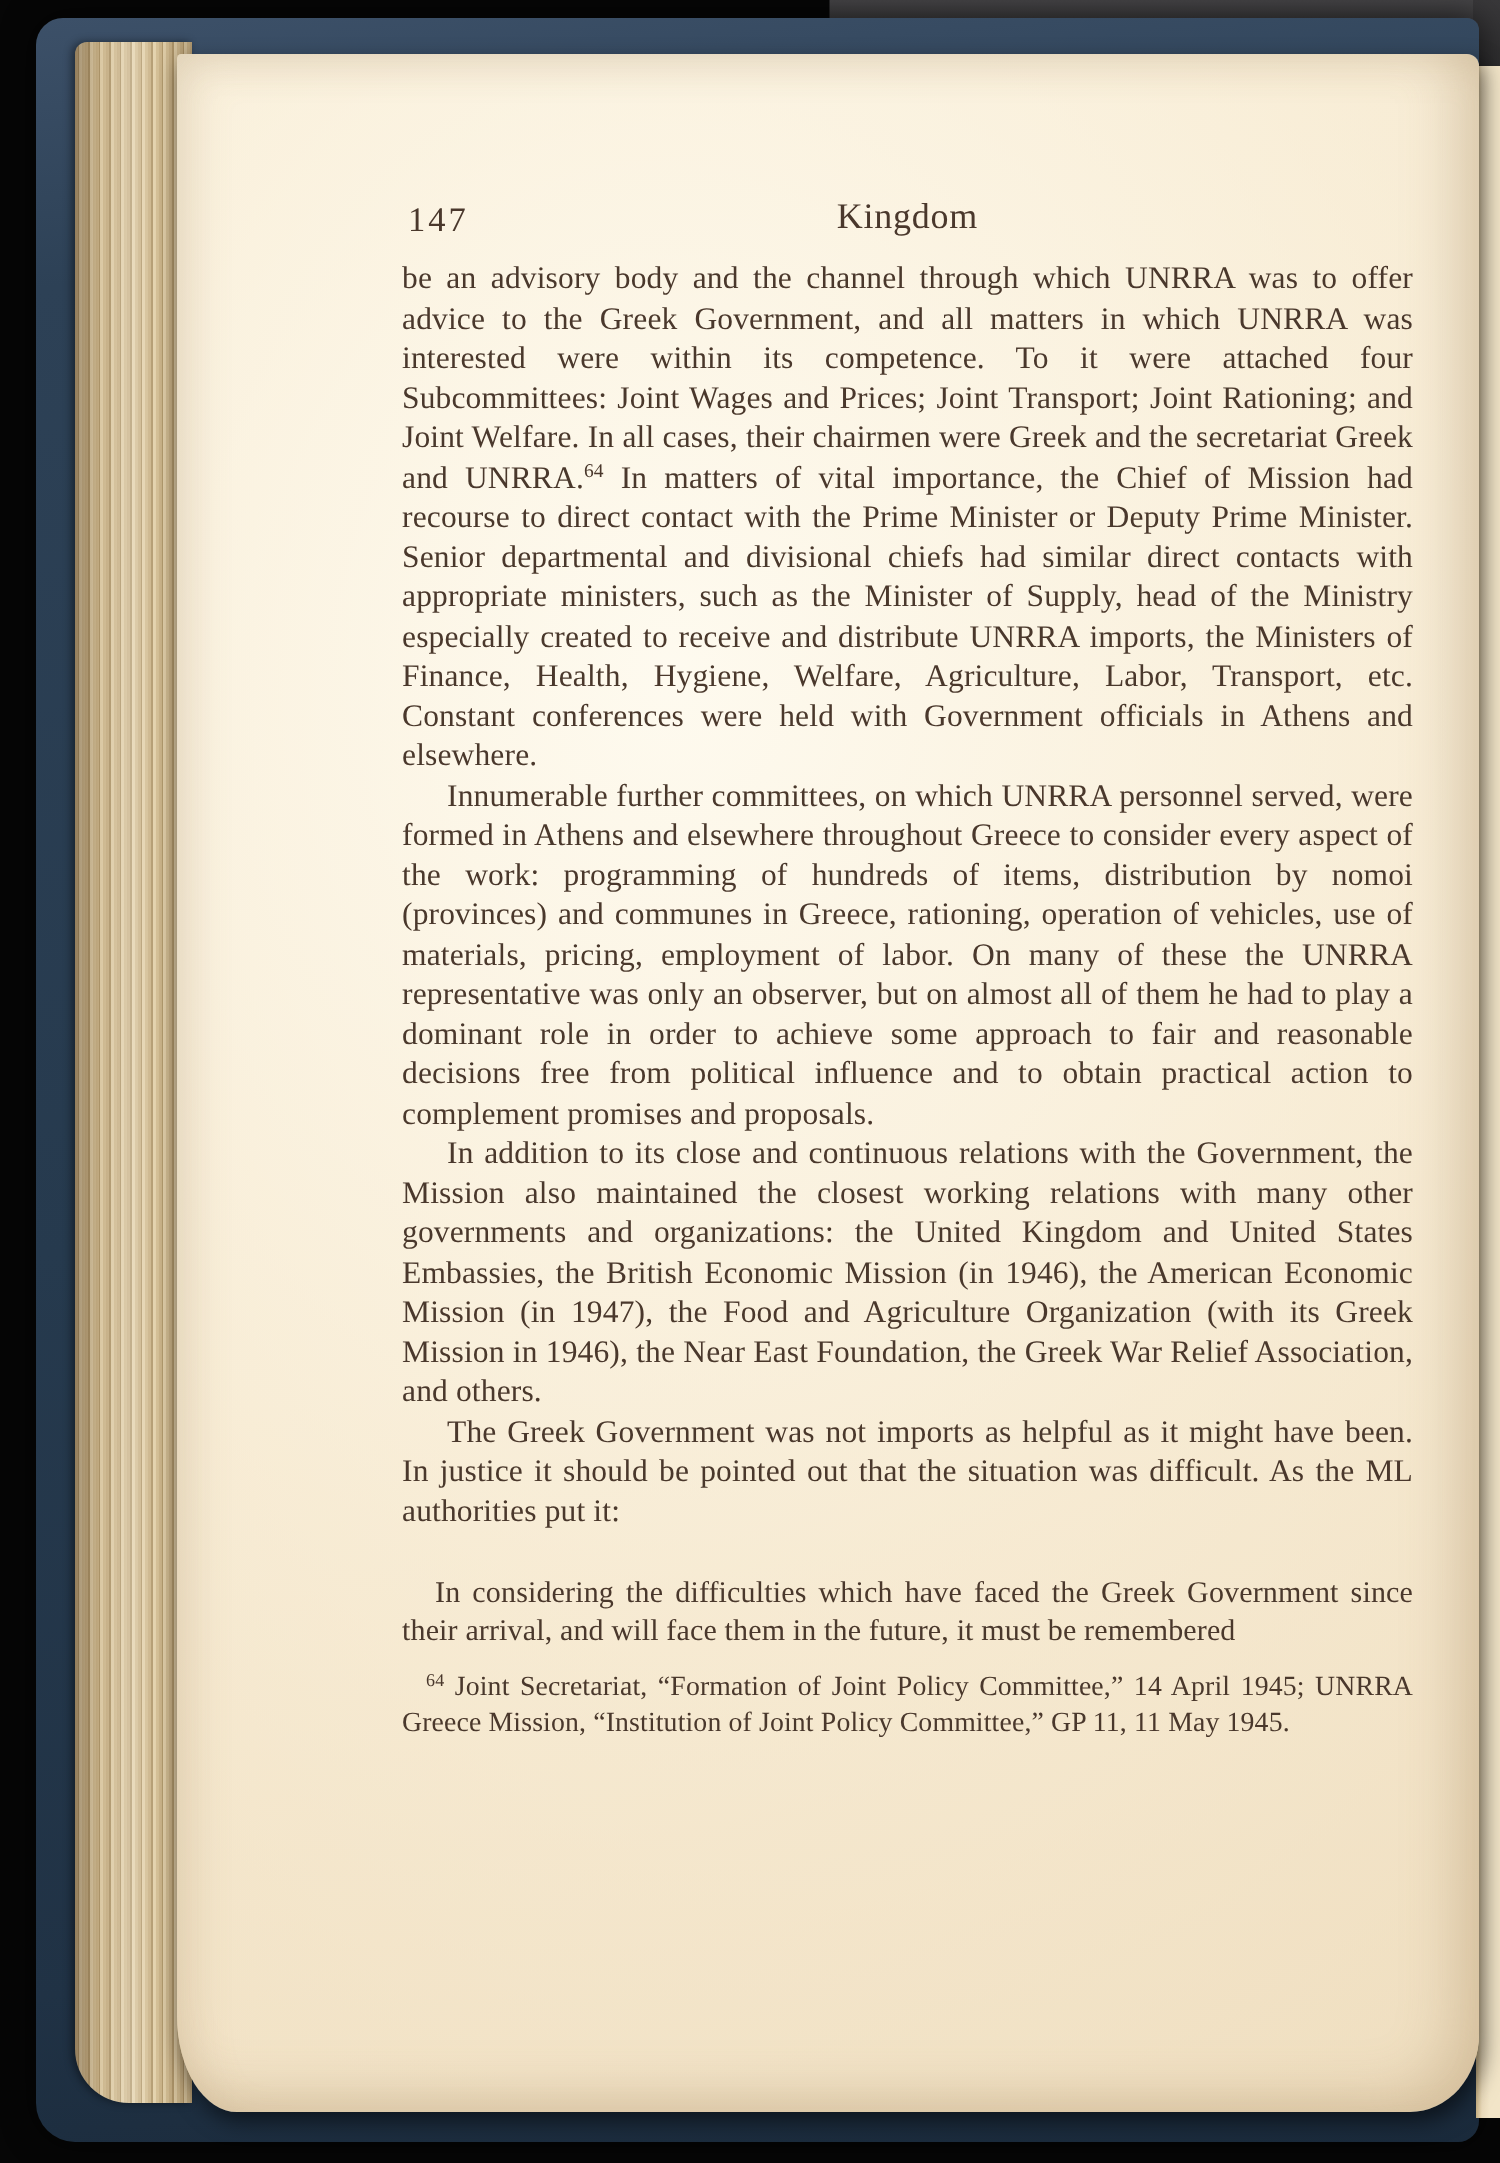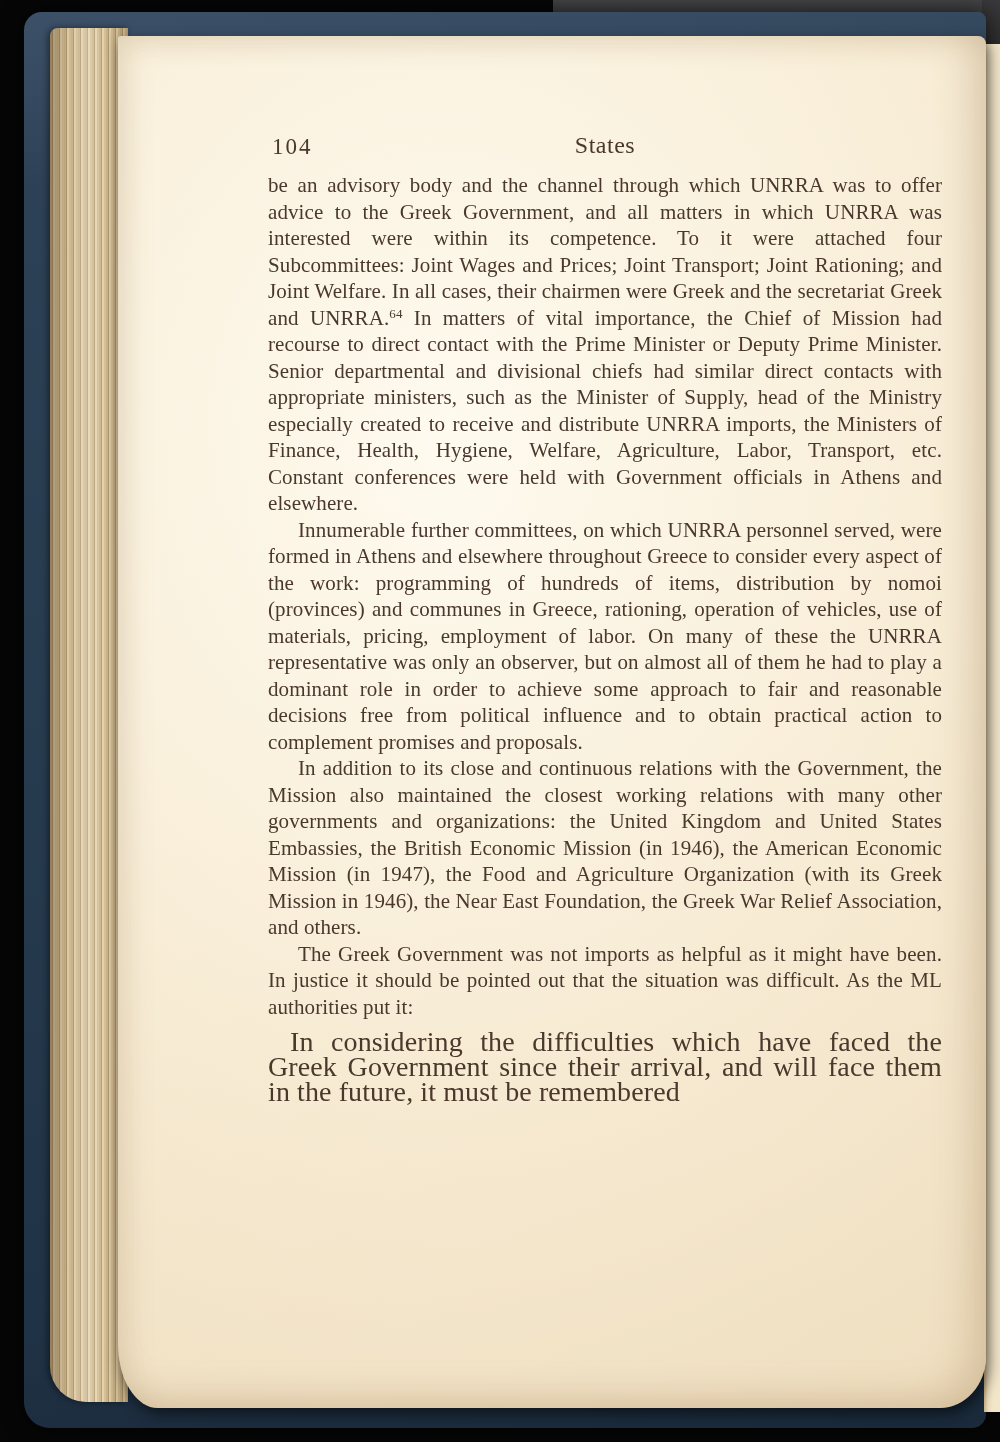--- a/index.html
+++ b/index.html
@@ -89,22 +89,22 @@
     letter-spacing: 0.1px;
   }
   .indent { text-indent: 30px; }
   .italic-term { }
 
   sup.fn-ref {
     font-size: 13px; vertical-align: 7px; line-height: 0;
   }
 
   .block-quote {
-    margin-top: 9px;
-    font-size: 28px; line-height: 25px;
+    margin-top: 30px;
+    font-size: 20px; line-height: 25px;
     text-align: justify; text-indent: 22px;
     letter-spacing: 0.1px;
   }
 
   .footnote {
     margin-top: 14px;
     font-size: 18.5px; line-height: 23.5px;
     text-align: justify; text-indent: 16px;
     letter-spacing: 0.1px;
   }
@@ -121,31 +121,32 @@
   <div class="book-cover"></div>
 
   <div class="page-stack"></div>
 
   <div class="next-page"></div>
 
   <div class="page">
     <div class="text-col">
 
       <div class="page-head">
-        <span class="page-number">104</span>
-        <span class="running-head">States</span>
+        <span class="page-number">147</span>
+        <span class="running-head">Kingdom</span>
       </div>
 
       <p class="body-par"><span>be an advisory body and the channel through which UNRRA was to offer advice to the Greek Government, and all matters in which UNRRA was interested were within its competence. To it were attached four Subcommittees: Joint Wages and Prices; Joint Transport; Joint Rationing; and Joint Welfare. In all cases, their chairmen were Greek and the secretariat Greek and UNRRA.</span><sup class="fn-ref">64</sup><span> In matters of vital importance, the Chief of Mission had recourse to direct contact with the Prime Minister or Deputy Prime Minister. Senior departmental and divisional chiefs had similar direct contacts with appropriate ministers, such as the Minister of Supply, head of the Ministry especially created to receive and distribute UNRRA imports, the Ministers of Finance, Health, Hygiene, Welfare, Agriculture, Labor, Transport, etc. Constant conferences were held with Government officials in Athens and elsewhere.</span></p>
 
       <p class="body-par indent"><span>Innumerable further committees, on which UNRRA personnel served, were formed in Athens and elsewhere throughout Greece to consider every aspect of the work: programming of hundreds of items, distribution by </span><span class="italic-term">nomoi</span><span> (provinces) and communes in Greece, rationing, operation of vehicles, use of materials, pricing, employment of labor. On many of these the UNRRA representative was only an observer, but on almost all of them he had to play a dominant role in order to achieve some approach to fair and reasonable decisions free from political influence and to obtain practical action to complement promises and proposals.</span></p>
 
       <p class="body-par indent">In addition to its close and continuous relations with the Government, the Mission also maintained the closest working relations with many other governments and organizations: the United Kingdom and United States Embassies, the British Economic Mission (in 1946), the American Economic Mission (in 1947), the Food and Agriculture Organization (with its Greek Mission in 1946), the Near East Foundation, the Greek War Relief Association, and others.</p>
 
       <p class="body-par indent">The Greek Government was not imports as helpful as it might have been. In justice it should be pointed out that the situation was difficult. As the ML authorities put it:</p>
 
       <p class="block-quote">In considering the difficulties which have faced the Greek Government since their arrival, and will face them in the future, it must be remembered</p>
 
+      <p class="footnote"><sup>64</sup><span> Joint Secretariat, “Formation of Joint Policy Committee,” 14 April 1945; UNRRA Greece Mission, “Institution of Joint Policy Committee,” GP 11, 11 May 1945.</span></p>
 
     </div>
   </div>
 
 </div>
 
 </body></html>

